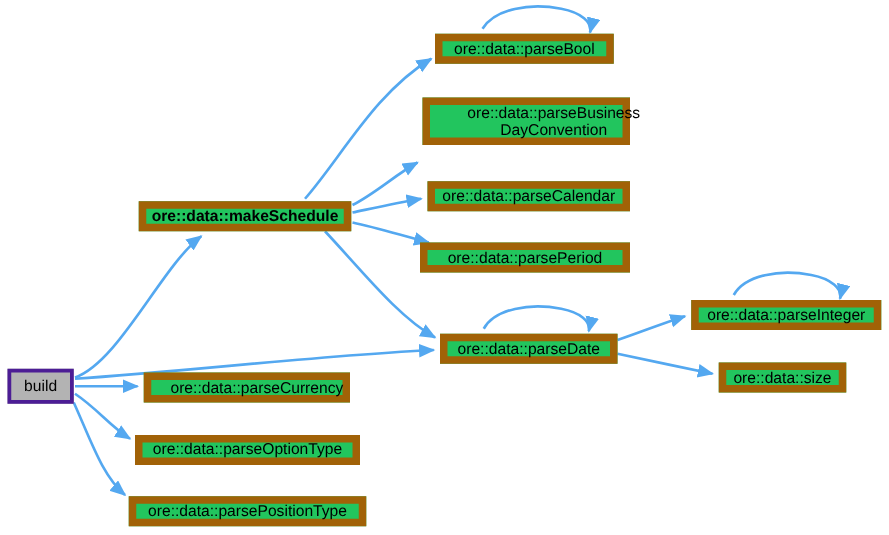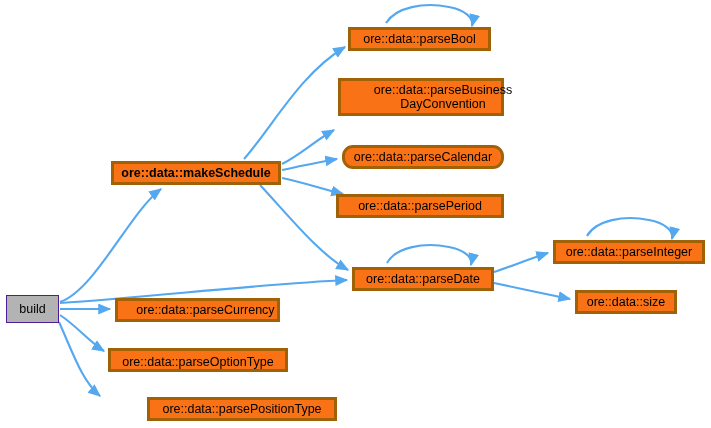--- a/index.html
+++ b/index.html
@@ -23,33 +23,33 @@
     height: 428px;
     pointer-events: none;
   }
   .node {
     position: absolute;
     box-sizing: border-box;
     display: flex;
     align-items: center;
     justify-content: center;
     text-align: center;
-    background: #f97316;
-    border: 3px solid #a16207;
+    background: #22c55e;
+    border: 6px solid #a16207;
     color: #000000;
     font-family: "Liberation Sans", sans-serif;
     font-size: 12.5px;
     line-height: 14px;
     letter-spacing: 0px;
     white-space: pre-line;
     z-index: 5;
   }
   .node.root {
     background: #b3b3b3;
-    border: 1px solid #4c1d95;
+    border: 3px solid #4c1d95;
   }
   .node-label {
     display: block;
     padding: 0 2px;
   }
 </style>
 </head>
 <body>
 
 <div id="canvas">
@@ -76,22 +76,22 @@
         <path d="M 387,263 C 396,247 424,242 449,247 C 464,250 473,257 471,265" fill="none" stroke="#54A8F0" stroke-width="2.1" marker-end="url(#arrowhead)"></path>
         <path d="M 587,236 C 596,220 624,215 649,220 C 665,223 674,231 672,239" fill="none" stroke="#54A8F0" stroke-width="2.1" marker-end="url(#arrowhead)"></path>
       </g>
   </svg>
   <div id="node-layer">
       <div class="node root" style="left: 6px; top: 295px; width: 53px; height: 28px;"><span class="node-label">build</span></div>
       <div class="node" style="left: 111px; top: 161px; width: 170px; height: 24px; font-weight: bold;"><span class="node-label">ore::data::makeSchedule</span></div>
       <div class="node" style="left: 348px; top: 27px; width: 143px; height: 24px;"><span class="node-label">ore::data::parseBool</span></div>
       <div class="node" style="left: 338px; top: 78px; width: 166px; height: 38px; padding-left: 44px;"><span class="node-label">ore::data::parseBusiness
 DayConvention</span></div>
-      <div class="node" style="left: 342px; top: 145px; width: 162px; height: 24px; border-radius: 11px;"><span class="node-label">ore::data::parseCalendar</span></div>
+      <div class="node" style="left: 342px; top: 145px; width: 162px; height: 24px;"><span class="node-label">ore::data::parseCalendar</span></div>
       <div class="node" style="left: 336px; top: 194px; width: 168px; height: 24px;"><span class="node-label">ore::data::parsePeriod</span></div>
       <div class="node" style="left: 352px; top: 267px; width: 142px; height: 24px;"><span class="node-label">ore::data::parseDate</span></div>
       <div class="node" style="left: 553px; top: 240px; width: 152px; height: 24px;"><span class="node-label">ore::data::parseInteger</span></div>
       <div class="node" style="left: 575px; top: 290px; width: 102px; height: 24px;"><span class="node-label">ore::data::size</span></div>
       <div class="node" style="left: 115px; top: 298px; width: 165px; height: 24px; padding-left: 16px;"><span class="node-label">ore::data::parseCurrency</span></div>
       <div class="node" style="left: 108px; top: 348px; width: 180px; height: 24px; align-items: flex-end;"><span class="node-label">ore::data::parseOptionType</span></div>
-      <div class="node" style="left: 103px; top: 397px; width: 190px; height: 24px; margin-left: 44px;"><span class="node-label">ore::data::parsePositionType</span></div>
+      <div class="node" style="left: 103px; top: 397px; width: 190px; height: 24px;"><span class="node-label">ore::data::parsePositionType</span></div>
     </div>
 </div>
 
 </body></html>

